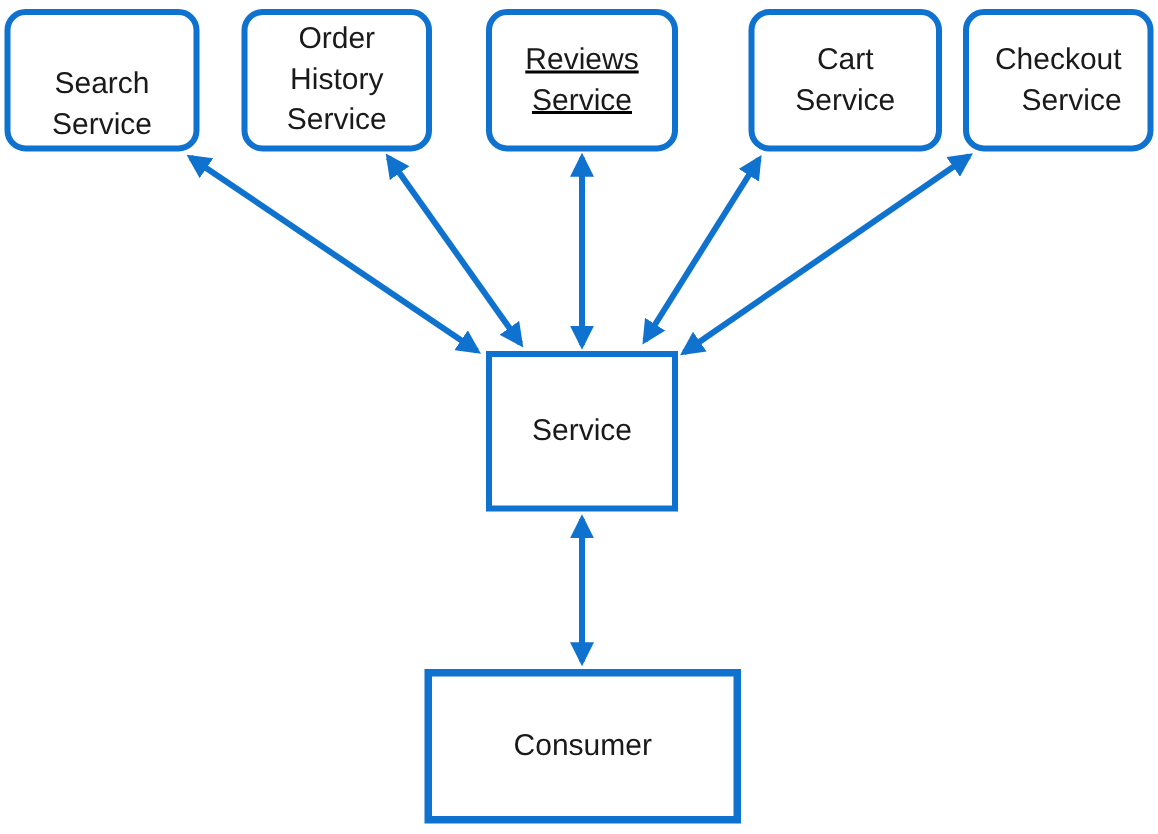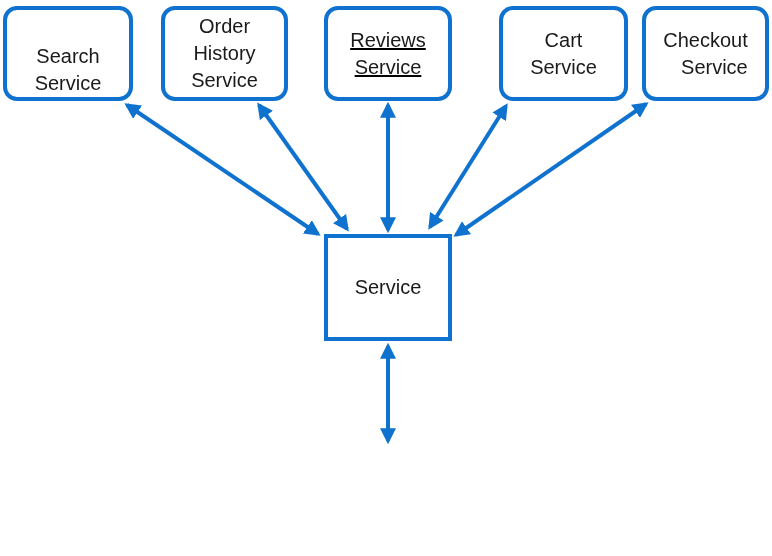--- a/index.html
+++ b/index.html
@@ -95,14 +95,17 @@
 
   <div class="node rounded" style="left:642px; top:6px; width:127px; height:95px;text-align:right;">
     <span class="label">Checkout
 Service</span>
   </div>
 
   <div class="node square" style="left:324px; top:234px; width:128px; height:107px;">
     <span class="label">Service</span>
   </div>
 
+  <div class="node square" style="left:283px; top:446px; width:211px; height:103px; border-width:5px;">
+    <span class="label">Consumer</span>
+  </div>
 
 </div>
 
 </body></html>

